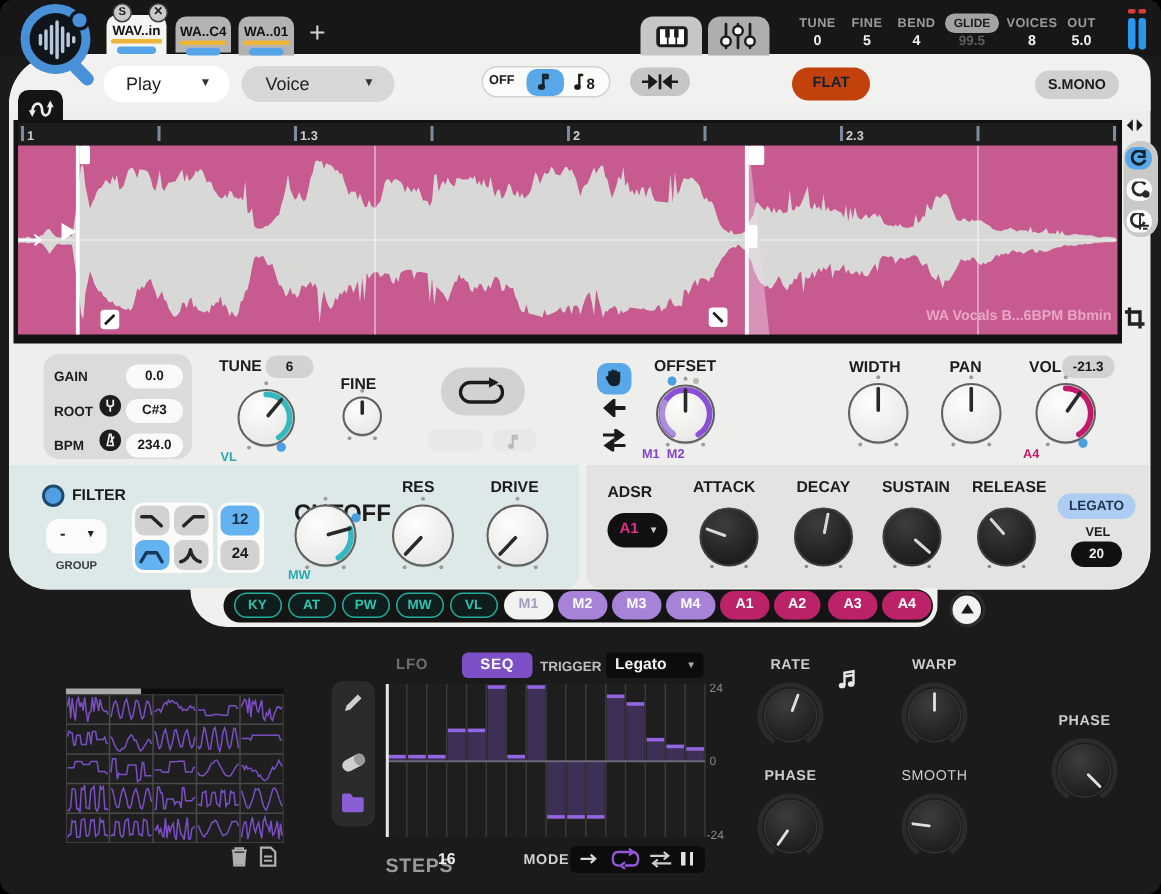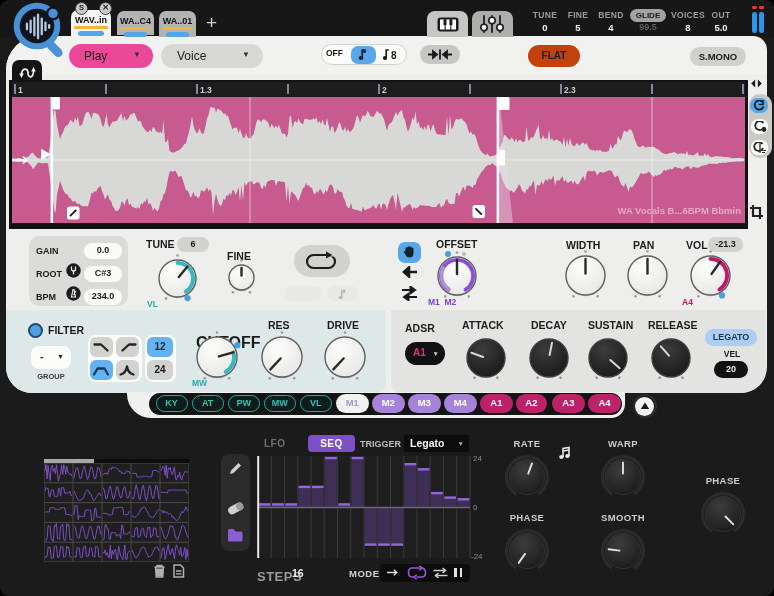--- a/index.html
+++ b/index.html
@@ -75,21 +75,21 @@
     <div class="abs" style="left:658px;top:10px;width:60px;text-align:center;font-size:8.5px;font-weight:bold;color:#9b9b9b;letter-spacing:0.3px">VOICES</div>
     <div class="abs" style="left:658px;top:22px;width:60px;text-align:center;font-size:9.5px;font-weight:bold;color:#f2f2f2">8</div>
     <div class="abs" style="left:691px;top:10px;width:60px;text-align:center;font-size:8.5px;font-weight:bold;color:#9b9b9b;letter-spacing:0.3px">OUT</div>
     <div class="abs" style="left:691px;top:22px;width:60px;text-align:center;font-size:9.5px;font-weight:bold;color:#f2f2f2">5.0</div>
     <div class="abs" style="left:630px;top:8.5px;width:36px;height:13px;background:#a3a3a1;border-radius:7px;text-align:center;font-size:8px;font-weight:bold;color:#1a1a1a;line-height:13px">GLIDE</div>
     <div class="abs" style="left:630px;top:22px;width:36px;text-align:center;font-size:9px;font-weight:bold;color:#5d5d5d">99.5</div>
     <div class="abs" style="left:752px;top:6px;width:4.6px;height:3px;background:#d93b35;border-radius:1px"></div>
     <div class="abs" style="left:759.4px;top:6px;width:4.6px;height:3px;background:#d93b35;border-radius:1px"></div>
     <div class="abs" style="left:752px;top:12px;width:4.6px;height:21px;background:#2b96ee;border-radius:2.3px"></div>
     <div class="abs" style="left:759.4px;top:12px;width:4.6px;height:21px;background:#2b96ee;border-radius:2.3px"></div>
-    <div class="abs" style="left:69px;top:44px;width:84px;height:24px;background:#ec4899;border-radius:12px">
+    <div class="abs" style="left:69px;top:44px;width:84px;height:24px;background:#ffffff;border-radius:12px">
       <span style="position:absolute;left:15px;top:5px;font-size:12px;color:#222">Play</span>
       <span style="position:absolute;right:12px;top:5.5px;font-size:8px;color:#333">▼</span>
     </div>
     <div class="abs" style="left:161px;top:44px;width:102px;height:24px;background:#d7d7d5;border-radius:12px">
       <span style="position:absolute;left:16px;top:5px;font-size:12px;color:#222">Voice</span>
       <span style="position:absolute;right:13px;top:5.5px;font-size:8px;color:#333">▼</span>
     </div>
     <div class="abs" style="left:321px;top:44px;width:86px;height:21px;background:#fbfbf9;border:1px solid #d2d2d0;border-radius:11px"></div>
     <div class="abs" style="left:326px;top:48px;font-size:8.5px;font-weight:bold;color:#1a1a1a">OFF</div>
     <div class="abs" style="left:351px;top:45.5px;width:25px;height:18px;background:#58a7e9;border-radius:7px"></div>
@@ -673,21 +673,21 @@
         <radialGradient id="bk527_551" cx="0.42" cy="0.3" r="0.95">
           <stop offset="0" stop-color="#3d3d3d"></stop>
           <stop offset="0.6" stop-color="#232323"></stop>
           <stop offset="1" stop-color="#101010"></stop>
         </radialGradient>
       </defs>
       <path d="M516.2 568.3 A20.4 20.4 0 1 1 537.8 568.3" fill="none" stroke="#2b2b2b" stroke-width="3.2"></path>
       <circle cx="527" cy="551" r="17.5" fill="url(#bk527_551)" stroke="#333333" stroke-width="1"></circle>
       <line x1="525.0" y1="553.9" x2="518.7" y2="562.9" stroke="#e0e0e0" stroke-width="1.9" stroke-linecap="round"></line>
     </svg>
-    <div class="abs" style="left:583px;top:512px;width:80px;text-align:center;font-size:9.5px;font-weight:bold;color:#cdcdcd;letter-spacing:0.4px">SMOOTH</div>
+    <div class="abs" style="left:583px;top:512px;width:80px;text-align:center;font-size:9.5px;font-weight:normal;color:#cdcdcd;letter-spacing:0.4px">SMOOTH</div>
     <svg class="abs" style="left:596px;top:524px" width="54px" height="54px" viewBox="596 524 54 54">
       <defs>
         <radialGradient id="bk623_551" cx="0.42" cy="0.3" r="0.95">
           <stop offset="0" stop-color="#3d3d3d"></stop>
           <stop offset="0.6" stop-color="#232323"></stop>
           <stop offset="1" stop-color="#101010"></stop>
         </radialGradient>
       </defs>
       <path d="M612.2 568.3 A20.4 20.4 0 1 1 633.8 568.3" fill="none" stroke="#2b2b2b" stroke-width="3.2"></path>
       <circle cx="623" cy="551" r="17.5" fill="url(#bk623_551)" stroke="#333333" stroke-width="1"></circle>

